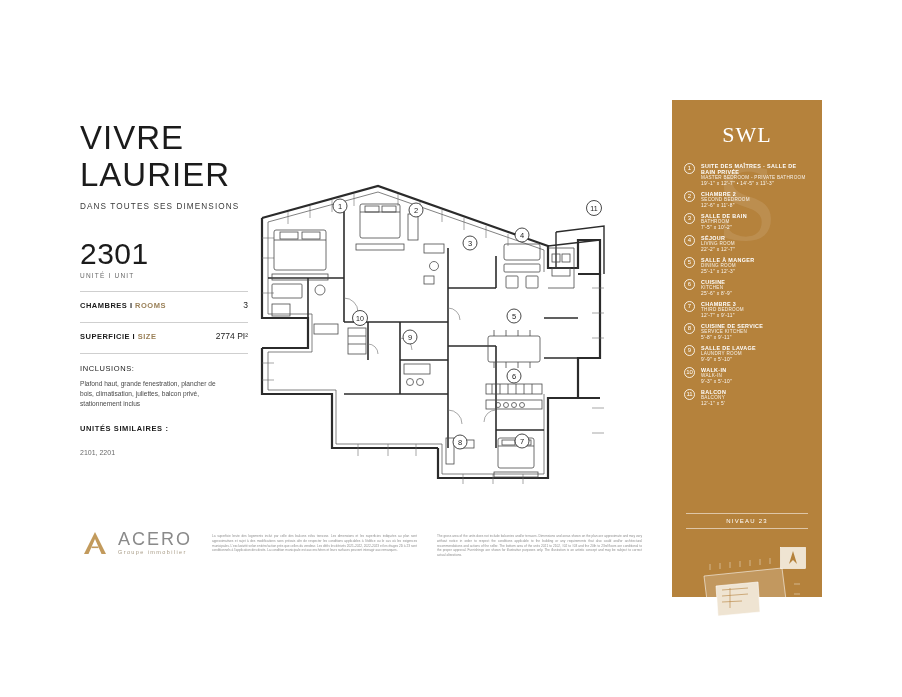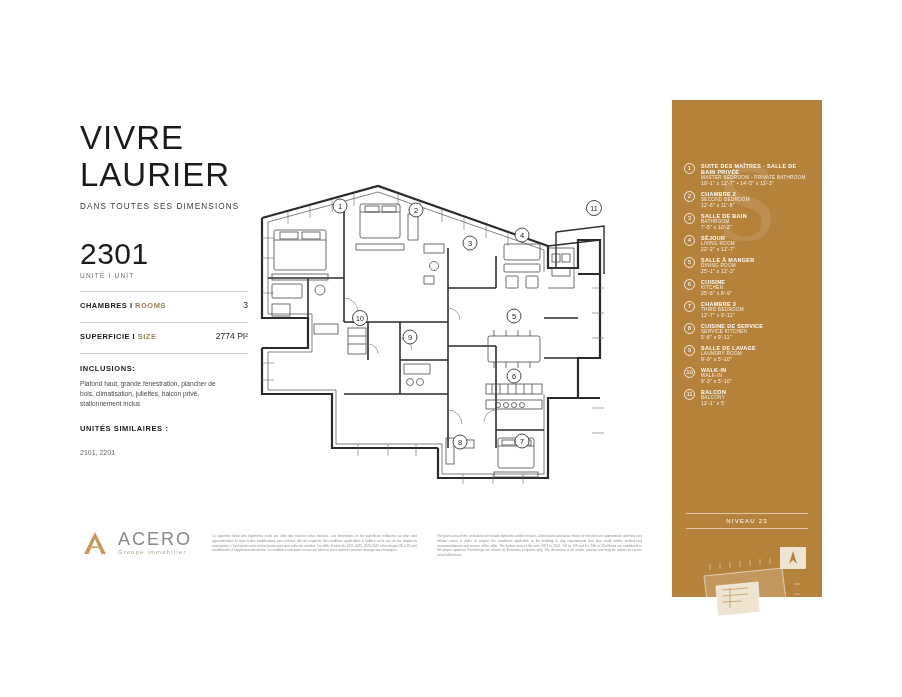--- a/index.html
+++ b/index.html
@@ -47,21 +47,21 @@
   }
   .divider { height:1px; background:#cfcfcf; margin:12px 0 8px 0; width:168px; }
   .spec-row {
     display:flex; justify-content:space-between; align-items:flex-end;
     width:168px; margin-bottom:5px;
   }
   .spec-key { font-size:7.5px; font-weight:bold; letter-spacing:0.5px; color:#1b1b1b; }
   .spec-key .muted { color:#9a8058; font-weight:bold; }
   .spec-val { font-size:8.5px; color:#1b1b1b; }
   .sect-title {
-    font-size:7.5px; font-weight:bold; letter-spacing:0.6px;
+    font-size:7.5px; font-weight:normal; letter-spacing:0.6px;
     color:#1b1b1b; margin-top:10px; margin-bottom:6px;
   }
   .sect-body {
     font-size:6.6px; line-height:1.55; color:#4a4a4a; width:150px;
   }
   .sect-title2 {
     font-size:7.5px; font-weight:bold; letter-spacing:0.6px;
     color:#1b1b1b; margin-top:14px; margin-bottom:16px;
   }
   .similar { font-size:7px; color:#6a6a6a; }
@@ -384,20 +384,21 @@
             <circle cx="346" cy="60" r="7.5" fill="#fff" stroke="#1b1b1b" stroke-width="0.8"></circle>
             <text x="346" y="63" font-size="7" text-anchor="middle" fill="#1b1b1b" font-family="Liberation Sans, sans-serif">11</text>
           </g>
       </g>
     </svg>
   </div>
 
   <div class="gold-panel">
     <div class="gold-inner">
       <div class="watermark">S</div>
+      <div class="swl">SWL</div>
 
       <div class="legend">
 
         <div class="legend-row">
           <div class="legend-num">1</div>
           <div class="legend-txt">
             <div class="legend-fr">SUITE DES MAÎTRES - SALLE DE BAIN PRIVÉE</div>
             <div class="legend-en">MASTER BEDROOM - PRIVATE BATHROOM</div>
             <div class="legend-dim">19'-1" x 12'-7" • 14'-5" x 11'-3"</div>
           </div>

